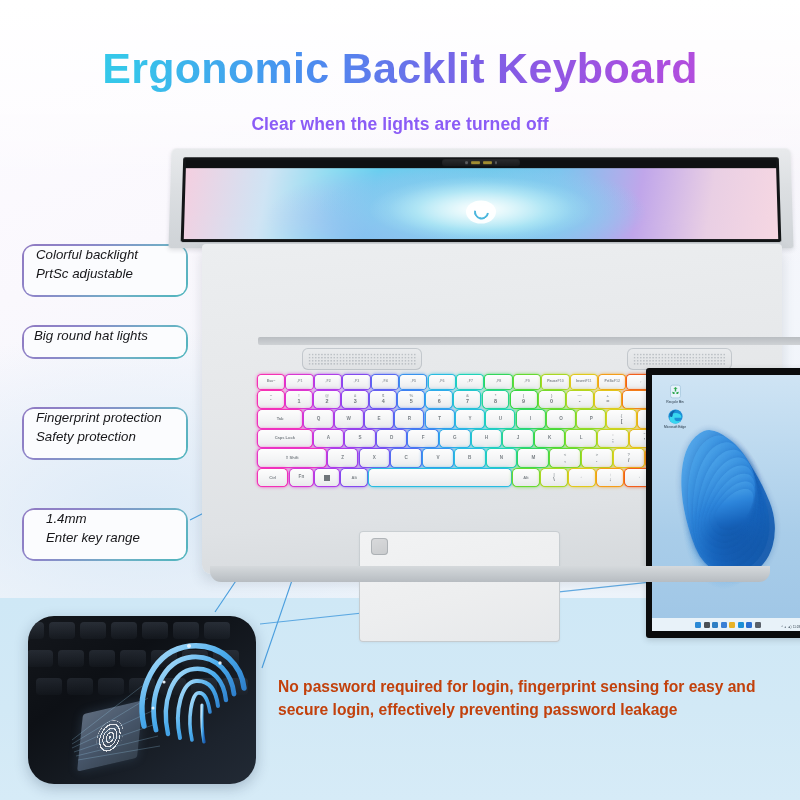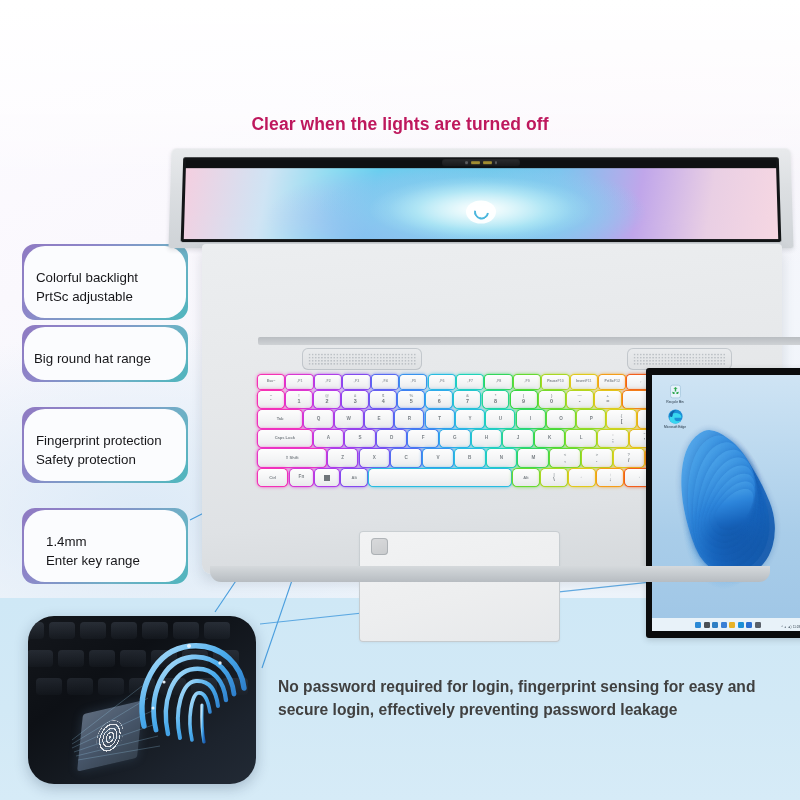--- a/index.html
+++ b/index.html
@@ -32,32 +32,33 @@
   
   .title{
     position:absolute; left:0; top:44px; width:800px; text-align:center;
     font-size:43px; font-weight:700; letter-spacing:.3px; white-space:nowrap;
     background:linear-gradient(90deg,#2ed0e8 0%,#36c6ea 16%,#4a8ef0 38%,#7d5fe6 60%,#a84fe0 80%,#c44bd8 100%);
     -webkit-background-clip:text; background-clip:text; color:transparent;
     -webkit-text-fill-color:transparent;
   }
   .subtitle{
     position:absolute; left:0; top:114px; width:800px; text-align:center;
-    font-size:17.5px; font-weight:600; color:#be185d; letter-spacing:.1px;
+    font-size:17.5px; font-weight:600; color:#8b5cf6; letter-spacing:.1px;
   }
 
   
   .callout{
     position:absolute; left:22px; width:166px;
     border-radius:13px; padding:2px;
     background:linear-gradient(135deg,#8f7ac2 0%,#8d86c9 30%,#6fb0c6 68%,#4fb5bd 100%);
   }
   .callout-in{
-    border-radius:21px; background:#fbfcfe;
-    padding:23px 9px 11px 12px;
+    border-radius:9px; background:#fbfcfe;
+    padding:0 9px 11px 12px;
+    font-style:italic;
   }
   .callout-line{
     font-size:13.3px; color:#17171a; font-weight:500; line-height:1.42; white-space:nowrap;
   }
   #c1{ top:244px; } #c2{ top:325px; } #c3{ top:407px; } #c4{ top:508px; }
   #c4 .callout-in{ padding-left:22px; }
   #c2 .callout-in{ padding-left:10px; }
 
   
   .leaders{ position:absolute; left:0; top:0; width:800px; height:800px; }
@@ -235,51 +236,52 @@
     transform:translate(-50%,-50%);
     width:26px;height:30px;border-radius:50% 50% 45% 45%;
     background:
       repeating-radial-gradient(ellipse at 50% 55%, rgba(255,255,255,.85) 0 1px, rgba(255,255,255,0) 1px 3.2px);
   }
   .fp-holo{ position:absolute; left:104px; top:14px; width:118px; height:126px; }
   .fp-rays{ position:absolute; left:40px; top:62px; width:110px; height:86px; opacity:.5; }
 
   .bottom-text{
     position:absolute; left:278px; top:676px; width:508px;
-    font-size:15.6px; font-weight:600; color:#404040; line-height:1.47;
+    font-size:15.6px; font-weight:600; color:#c2410c; line-height:1.47;
   }
 </style>
 </head>
 <body>
 
 <div id="stage">
 
   <div class="bg-top"></div>
   <div class="bg-topglow"></div>
   <div class="bg-bottom"></div>
 
+  <div class="title">Ergonomic Backlit Keyboard</div>
   <div class="subtitle">Clear when the lights are turned off</div>
 
   <svg class="leaders" viewBox="0 0 800 800">
     <line x1="190" y1="520" x2="332" y2="448" stroke="#4a9ede" stroke-width="1.1"></line>
     <line x1="190" y1="455" x2="330" y2="440" stroke="#4a9ede" stroke-width="0"></line>
     <line x1="336" y1="452" x2="262" y2="668" stroke="#4a9ede" stroke-width="1.1"></line>
     <line x1="215" y1="612" x2="258" y2="548" stroke="#4a9ede" stroke-width="1.1"></line>
     <line x1="260" y1="624" x2="800" y2="566" stroke="#4a9ede" stroke-width="1.1" opacity=".85"></line>
   </svg>
 
   <div class="callout" id="c1">
     <div class="callout-in">
       <div class="callout-line">Colorful backlight</div>
       <div class="callout-line">PrtSc adjustable</div>
     </div>
   </div>
   <div class="callout" id="c2">
     <div class="callout-in">
-      <div class="callout-line">Big round hat range</div>
+      <div class="callout-line">Big round hat lights</div>
     </div>
   </div>
   <div class="callout" id="c3">
     <div class="callout-in">
       <div class="callout-line">Fingerprint protection</div>
       <div class="callout-line">Safety protection</div>
     </div>
   </div>
   <div class="callout" id="c4">
     <div class="callout-in">

